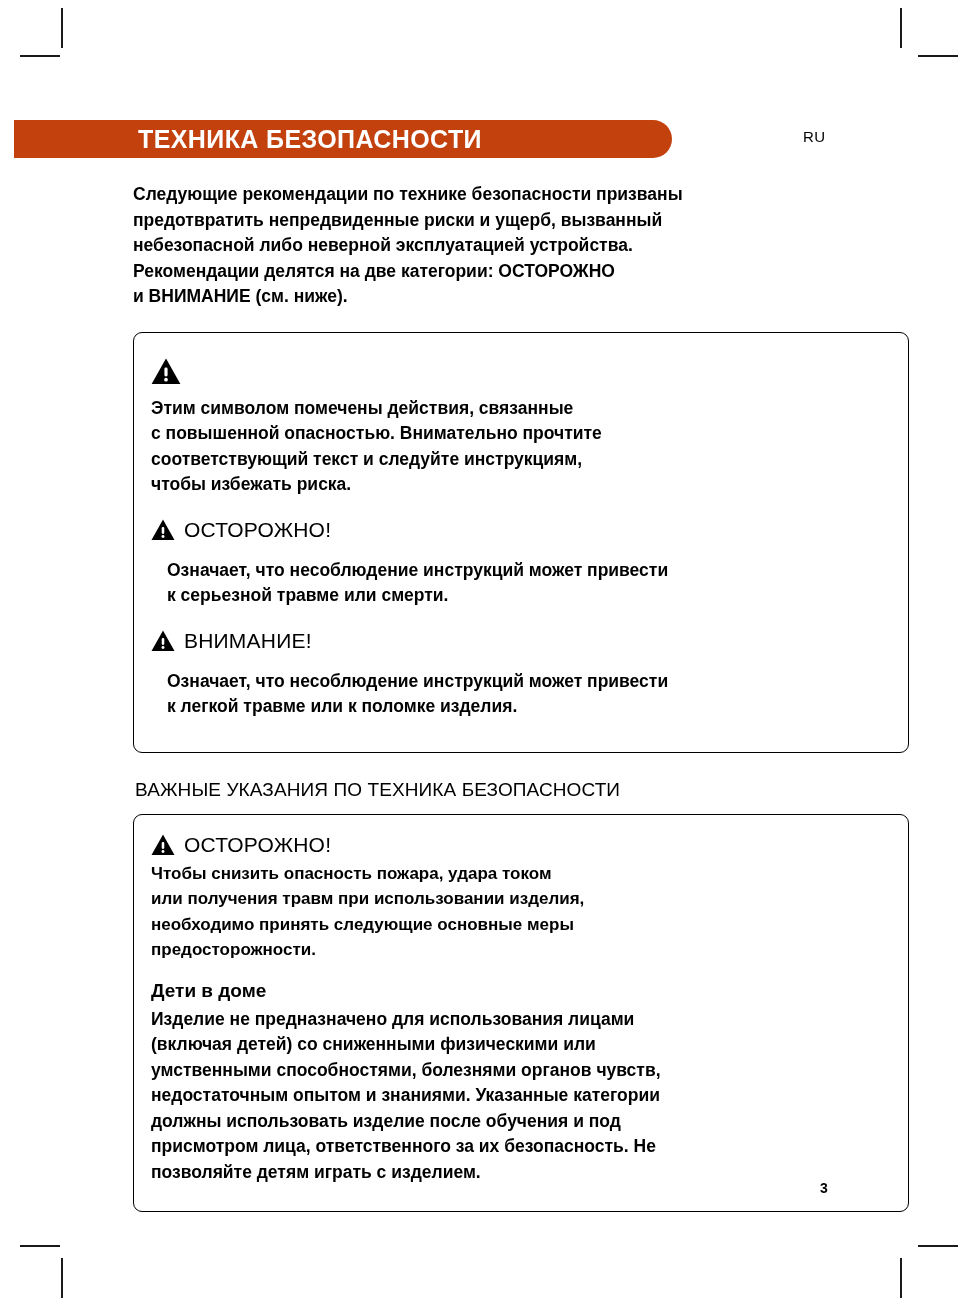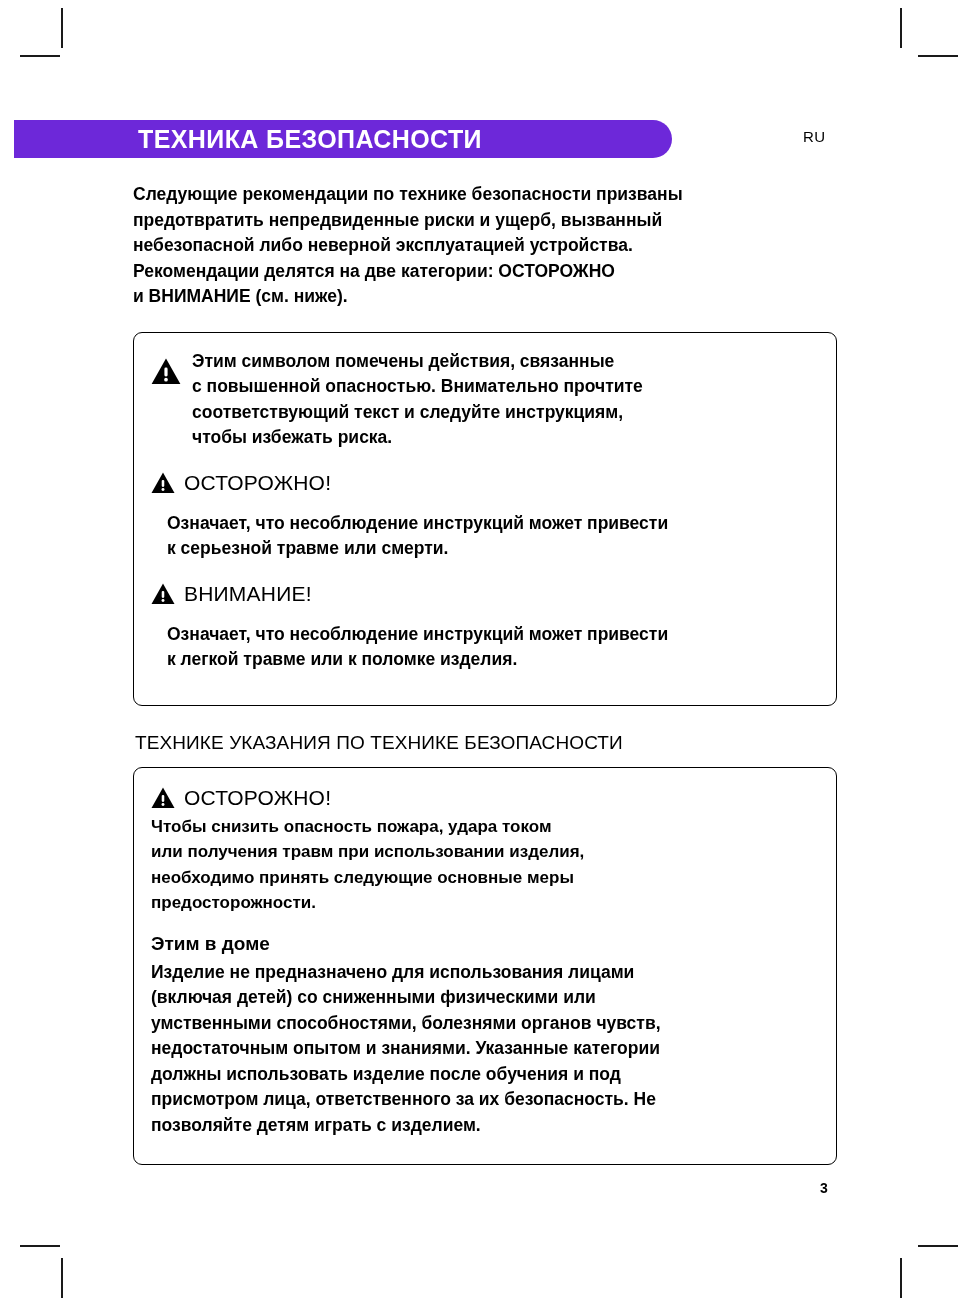--- a/index.html
+++ b/index.html
@@ -33,21 +33,21 @@
   .cm-br-v { left: 900px; top: 1258px; }
   .cm-br-h { left: 918px; top: 1245px; }
 
   
   .header-bar {
     position: absolute;
     left: 14px;
     top: 120px;
     width: 658px;
     height: 38px;
-    background: #6d28d9;
+    background: #c2410c;
     border-radius: 0 19px 19px 0;
     display: flex;
     align-items: center;
   }
   .header-title {
     color: #ffffff;
     font-size: 25px;
     font-weight: bold;
     letter-spacing: 0.4px;
     margin-left: 124px;
@@ -61,21 +61,21 @@
     font-size: 15px;
     font-weight: normal;
     letter-spacing: 0.3px;
   }
 
   
   .content {
     position: absolute;
     left: 133px;
     top: 182px;
-    width: 704px;
+    width: 776px;
   }
 
   .intro {
     font-size: 17.5px;
     font-weight: bold;
     line-height: 25.5px;
     margin: 0 0 22px 0;
     white-space: pre-line;
   }
 
@@ -97,20 +97,21 @@
     vertical-align: -3px;
     flex: 0 0 auto;
   }
   .tri-icon svg { display: block; }
 
   
   .sym-row {
     display: flex;
     align-items: flex-start;
     gap: 11px;
+    flex-direction: column;
   }
   .sym-row .tri-icon { margin-top: 9px; }
   .sym-text {
     font-size: 17.5px;
     font-weight: bold;
     line-height: 25.5px;
     white-space: pre-line;
     flex: 1 1 auto;
   }
 
@@ -249,41 +250,41 @@
           <circle cx="15" cy="21.7" r="1.85" fill="#ffffff"></circle>
         </svg>
       </span>
       <span class="label">ВНИМАНИЕ!</span>
     </div>
     <p class="alert-body">Означает, что несоблюдение инструкций может привести
 к легкой травме или к поломке изделия.</p>
 
   </div>
 
-  <div class="section-heading">ТЕХНИКЕ УКАЗАНИЯ ПО ТЕХНИКЕ БЕЗОПАСНОСТИ</div>
+  <div class="section-heading">ВАЖНЫЕ УКАЗАНИЯ ПО ТЕХНИКА БЕЗОПАСНОСТИ</div>
 
   <div class="warn-box second">
 
     <div class="box2-head">
       <span class="tri-icon">
         <svg width="24" height="22" viewBox="0 0 30 27" aria-hidden="true">
           <path d="M15 0.5 L29.4 26 L0.6 26 Z" fill="#000000"></path>
           <rect x="13.4" y="9.6" width="3.2" height="8.8" rx="1.4" fill="#ffffff"></rect>
           <circle cx="15" cy="21.7" r="1.85" fill="#ffffff"></circle>
         </svg>
       </span>
       <span class="label">ОСТОРОЖНО!</span>
     </div>
 
     <p class="box2-intro">Чтобы снизить опасность пожара, удара током
 или получения травм при использовании изделия,
 необходимо принять следующие основные меры
 предосторожности.</p>
 
-    <h3 class="subsection-title">Этим в доме</h3>
+    <h3 class="subsection-title">Дети в доме</h3>
     <p class="subsection-body">Изделие не предназначено для использования лицами
 (включая детей) со сниженными физическими или
 умственными способностями, болезнями органов чувств,
 недостаточным опытом и знаниями. Указанные категории
 должны использовать изделие после обучения и под
 присмотром лица, ответственного за их безопасность. Не
 позволяйте детям играть с изделием.</p>
 
   </div>
 

